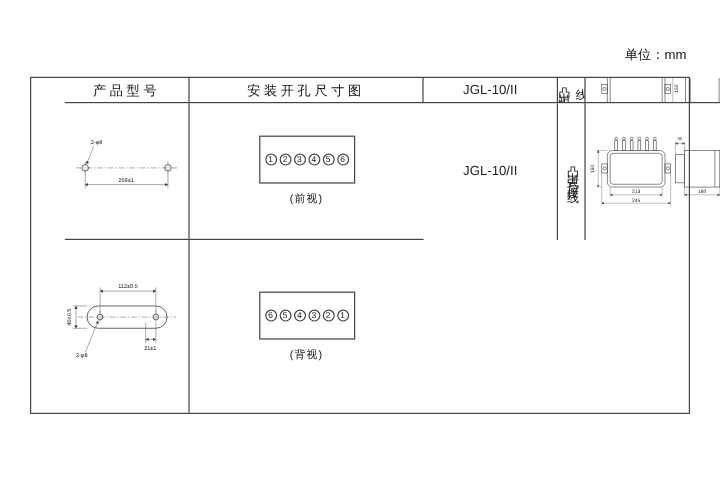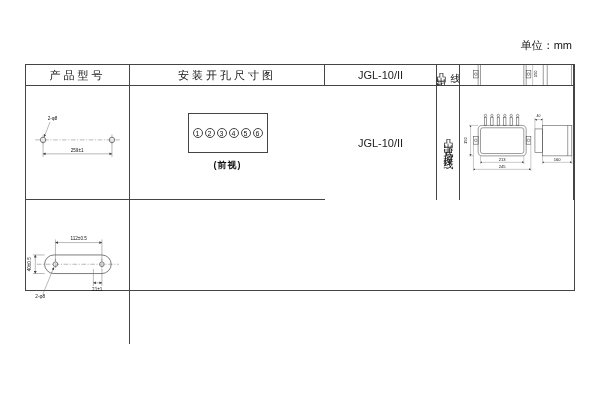--- a/index.html
+++ b/index.html
@@ -10,26 +10,27 @@
     color:#222;
     position:relative;
     overflow:hidden;
   }
   .unit {
     position:absolute; top:38px; right:28px;
     font-size:11px; color:#111;
   }
   .tbl {
     position:absolute; left:25px; top:64px;
-    width:550px; height:227px;
+    width:550px; height:281px;
     border:1px solid #444;
     display:grid;
     grid-template-columns:104px 195px 135px 114px;
     grid-template-rows:21px 114px 144px;
     background:#fff;
+    padding-left:28px;
   }
   .cell {
     border-right:1px solid #444;
     border-bottom:1px solid #444;
     display:flex; align-items:center; justify-content:center;
     position:relative; overflow:hidden;
   }
   .cell.lc { border-right:none; }
   .cell.lr { border-bottom:none; }
   .hdr { font-size:11px; letter-spacing:3px; color:#111; white-space:nowrap; }
@@ -49,21 +50,21 @@
   .term-box {
     width:80px; height:40px; border:1px solid #444;
     display:flex; align-items:center; justify-content:center; gap:2px;
     background:#fff;
   }
   .tc {
     width:10px; height:10px; border:1px solid #444; border-radius:50%;
     font-size:7px; line-height:9px; text-align:center; color:#111;
     display:inline-block;
   }
-  .term-view { font-size:9px; margin-top:6px; color:#111; letter-spacing:1px;font-weight:bold; }
+  .term-view { font-size:9px; margin-top:6px; color:#111; letter-spacing:1px; }
 </style>
 </head>
 <body>
 
 <div class="unit">单位：mm</div>
 
 <div class="tbl">
 
   <div class="cell hdr">产品型号</div>
   <div class="cell hdr">安装开孔尺寸图</div>
@@ -302,14 +303,27 @@
         <line x1="98" y1="66" x2="98" y2="88"></line>
         <line x1="87" y1="84" x2="98" y2="84" marker-start="url(#ar4)" marker-end="url(#ar4)"></line>
       </g>
       <text class="dim-s" x="92" y="95" text-anchor="middle">21±1</text>
 
       <text class="dim-s" x="12" y="103">2-φ8</text>
       <line class="thin" x1="22" y1="98" x2="36" y2="64" marker-end="url(#ar4)"></line>
     </svg>
   </div>
 
+  <div class="cell lc lr">
+    <div class="term-wrap">
+      <div class="term-box">
+        <span class="tc">6</span>
+        <span class="tc">5</span>
+        <span class="tc">4</span>
+        <span class="tc">3</span>
+        <span class="tc">2</span>
+        <span class="tc">1</span>
+      </div>
+      <div class="term-view">(背视)</div>
+    </div>
+  </div>
 
 </div>
 
 </body></html>

